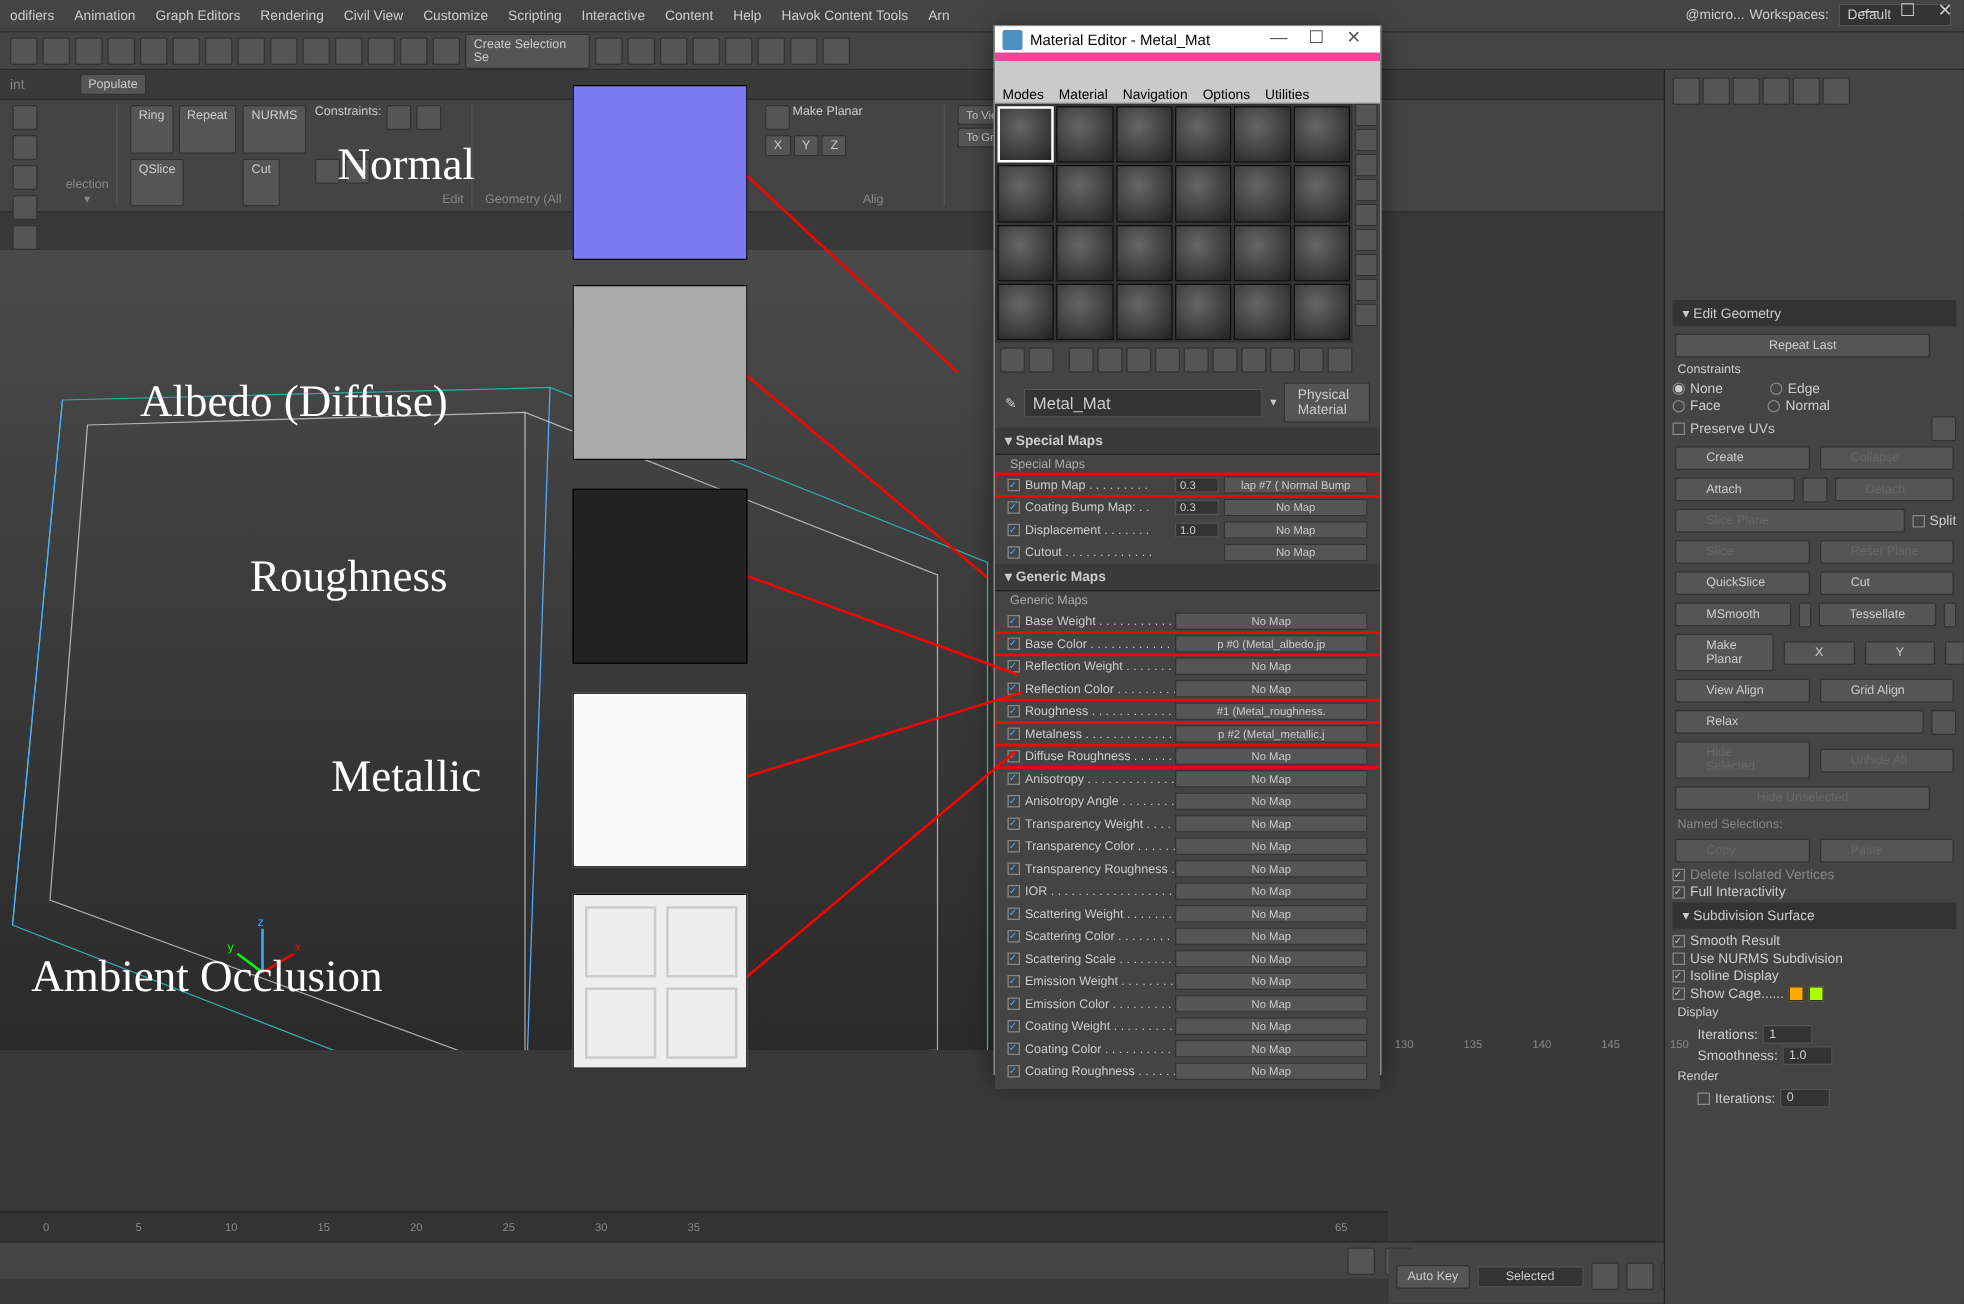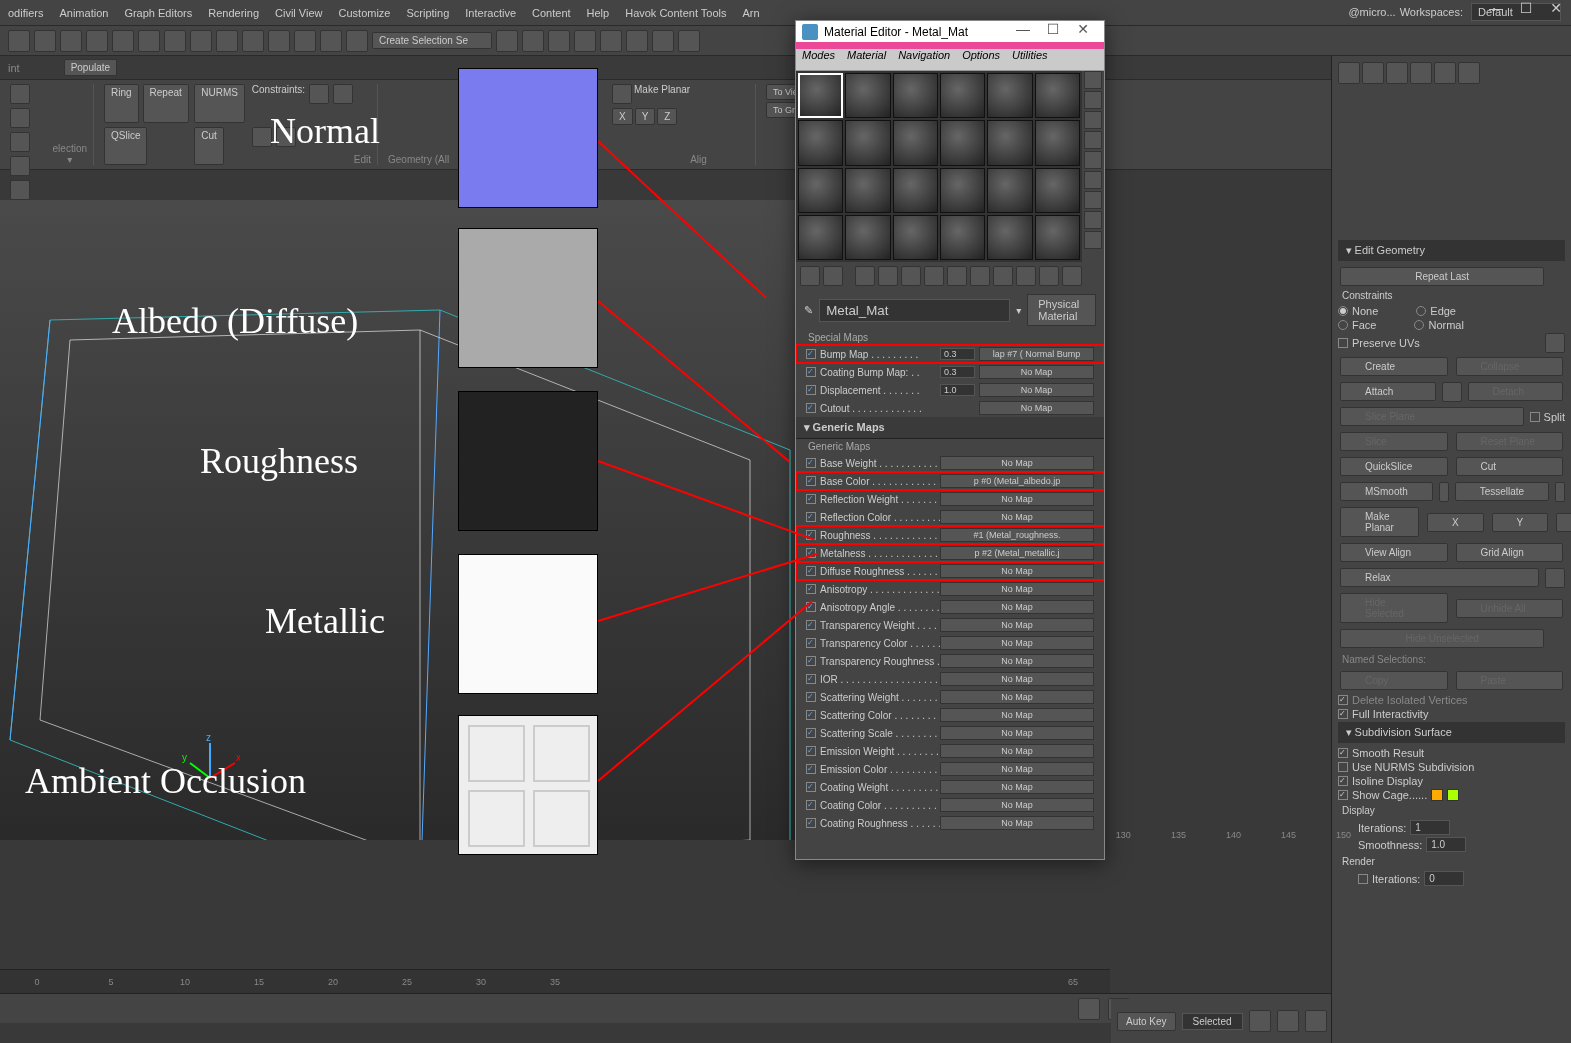--- a/index.html
+++ b/index.html
@@ -48,21 +48,21 @@
 .checkbox.checked::after { content: '✓'; display: block; font-size: 8px; line-height: 8px; color: #ccc;}
 .spinner-box { background: #333; border: 1px solid #555; padding: 1px 4px; color: #ccc; width: 40px; font-size: 10px; display: inline-block;}
 .colorsw { width: 12px; height: 12px; display: inline-block; border: 1px solid #333;}
 
 
 .mat-editor { position: absolute; top: 20px; left: 795px; width: 310px; height: 840px; background: #cacaca; border: 1px solid #888; box-shadow: 0 4px 20px rgba(0,0,0,0.5);}
 .mat-titlebar { background: #fff; height: 28px; display: flex; align-items: center; padding: 0 6px; border-bottom: 7px solid #ec4899; color: #000;}
 .mat-icon { width: 16px; height: 16px; background: #4a90c0; border-radius: 2px; margin-right: 6px;}
 .mat-title { flex: 1; font-size: 12px; }
 .winbtn { width: 30px; height: 22px; text-align: center; color: #555; font-size: 14px;}
-.mat-menu { background: #cacaca; height: 22px; display: flex; align-items: flex-start; padding: 0 6px; gap: 12px; color: #000; font-size: 11px; border-bottom: 1px solid #999; font-style: italic;}
+.mat-menu { background: #cacaca; height: 34px; display: flex; align-items: flex-end; padding: 0 6px; gap: 12px; color: #000; font-size: 11px; border-bottom: 1px solid #999;}
 .mat-body { background: #444; height: calc(100% - 50px); overflow-y: auto; color: #ccc;}
 .sample-grid { display: grid; grid-template-columns: repeat(6, 1fr); gap: 2px; padding: 2px; background: #333;}
 .sample-slot { aspect-ratio: 1; background: radial-gradient(circle at 40% 35%, #666, #222); border: 1px solid #111;}
 .sample-slot.active { border: 2px solid #fff;}
 .sample-side-btn { width: 18px; height: 18px; background: #555; border: 1px solid #333;}
 .mat-toolbar { display: flex; gap: 3px; padding: 4px; background: #444; flex-wrap: wrap;}
 .mt-btn { width: 20px; height: 20px; background: #555; border: 1px solid #333; border-radius: 2px;}
 .mat-name-row { display: flex; align-items: center; padding: 4px 8px; gap: 6px;}
 .mat-name-input { flex: 1; background: #333; border: 1px solid #555; padding: 3px 6px; color: #ccc; }
 .mat-type-btn { background: #555; border: 1px solid #333; padding: 3px 10px; color: #ccc; }
@@ -81,21 +81,21 @@
 .tex-img { width: 140px; height: 140px; border: 1px solid #000; }
 .tex-label { position: absolute; color: #fff; font-size: 36px; font-family: 'Times New Roman', serif; z-index: 51; text-align: right;}
 .redline { position: absolute; background: red; height: 2px; transform-origin: left center; z-index: 49;}
 
 
 .cube-svg { position: absolute; top: 200px; left: 0; width: 795px; height: 640px; z-index: 10;}
 
 
 .br-controls { position: absolute; bottom: 0; right: 0px; width: 460px; height: 44px; background: #444; display: flex; align-items: center; gap: 6px; padding: 0 6px;}
 .br-btn { background: #555; border: 1px solid #333; padding: 3px 8px; color: #ccc; font-size: 10px; border-radius: 2px;}
-.br-dd { background: #333; border: 1px solid #555; padding: 2px 10px; color: #ccc; font-size: 10px;}
+.br-dd { background: #333; border: 1px solid #555; padding: 2px 22px; color: #ccc; font-size: 10px;}
 
 .axis-gizmo { position: absolute; left: 180px; bottom: 250px; width: 60px; height: 60px; z-index: 15;}
 </style>
 </head>
 <body>
 
 <div class="top-menu">
   <span>odifiers</span>
   <span>Animation</span>
   <span>Graph Editors</span>
@@ -124,21 +124,21 @@
   <div class="tool-btn"></div>
   <div class="tool-btn"></div>
   <div class="tool-btn"></div>
   <div class="tool-btn"></div>
   <div class="tool-btn"></div>
   <div class="tool-btn"></div>
   <div class="tool-btn"></div>
   <div class="tool-btn"></div>
   <div class="tool-btn"></div>
   <div class="tool-btn"></div>
-  <span class="r-btn" style="width:120px">Create Selection Se</span>
+  <span class="r-btn" style="width:100px">Create Selection Se</span>
   <div class="tool-btn"></div>
   <div class="tool-btn"></div>
   <div class="tool-btn"></div>
   <div class="tool-btn"></div>
   <div class="tool-btn"></div>
   <div class="tool-btn"></div>
   <div class="tool-btn"></div>
   <div class="tool-btn"></div>
 </div>
 
@@ -504,20 +504,21 @@
       <div class="mt-btn"></div>
       <div class="mt-btn"></div>
     </div>
     <div class="mat-name-row">
       <span>✎</span>
       <input class="mat-name-input" value="Metal_Mat" style="">
       <span style="font-size:10px">▾</span>
       <span class="mat-type-btn">Physical Material</span>
     </div>
 
+    <div class="rollout-header">▾ <span>Special Maps</span></div>
     <div class="rollout-sub">Special Maps</div>
 
     <div class="map-row highlight">
       <span class="map-check checked"></span>
       <span class="map-label">Bump Map . . . . . . . . .</span>
       <span class="map-spin">0.3</span>
       <span class="map-btn">lap #7 ( Normal Bump</span>
     </div>
     <div class="map-row">
       <span class="map-check checked"></span>

